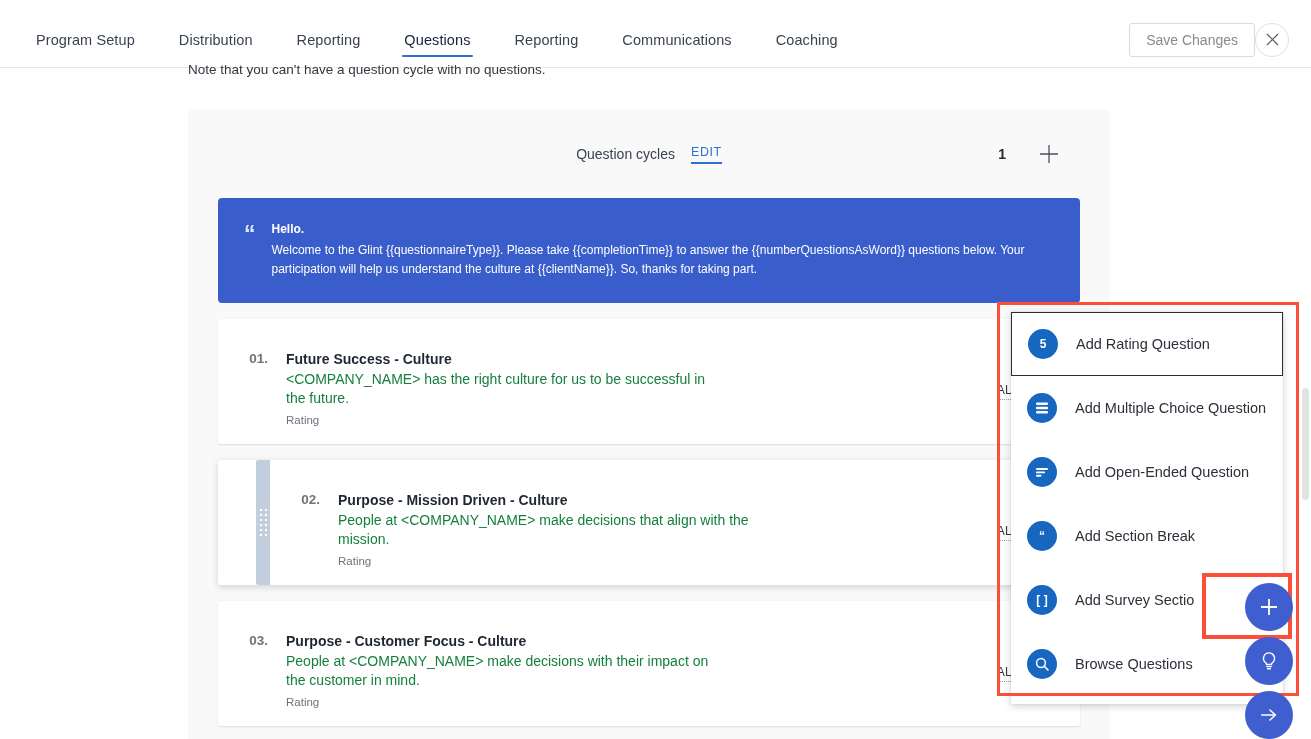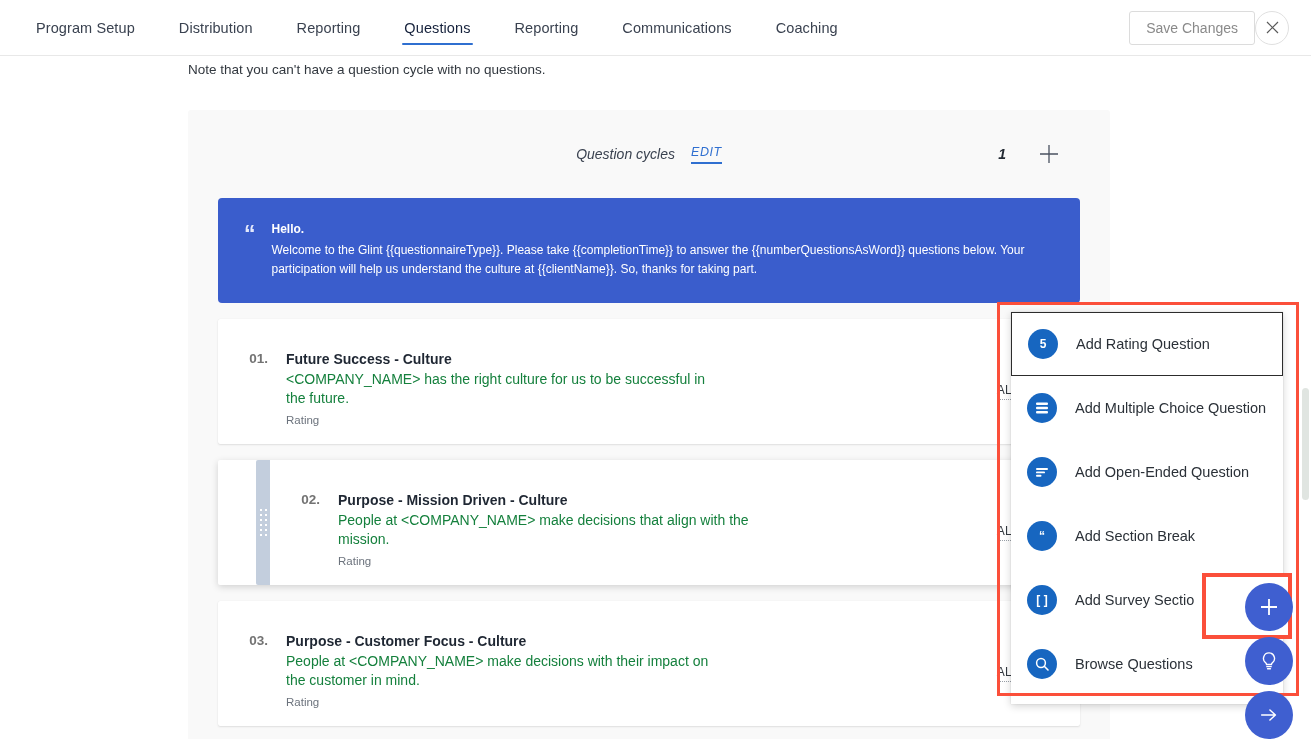--- a/index.html
+++ b/index.html
@@ -7,21 +7,21 @@
   html, body {
     width: 1311px; height: 739px;
     font-family: "Liberation Sans", sans-serif;
     background: #ffffff;
     overflow: hidden;
   }
   #app { position: relative; width: 1311px; height: 739px; background: #fff; }
 
   
   .topbar {
-    position: absolute; top: 0; left: 0; width: 1311px; height: 56px;
+    position: absolute; top: 12px; left: 0; width: 1311px; height: 56px;
     background: #ffffff; border-bottom: 1px solid #e8e8e8;
     display: flex; align-items: center;
   }
   .tabs { display: flex; align-items: center; height: 56px; padding-left: 14px; }
   .tab {
     position: relative; height: 56px; display: flex; align-items: center;
     padding: 0 22px; font-size: 14.5px; color: #3a4250; cursor: pointer;
     letter-spacing: .1px; white-space: nowrap;
   }
   .tab.active { color: #15213b; font-weight: normal; }
@@ -52,21 +52,21 @@
   }
 
   
   .panel {
     position: absolute; top: 110px; left: 188px; width: 922px; height: 640px;
     background: #f9f9f9; border-radius: 3px 3px 0 0;
   }
 
   .cycles-row {
     display: flex; align-items: center; justify-content: center;
-    height: 88px; gap: 0; position: relative; font-style: italic;
+    height: 88px; gap: 0; position: relative;
   }
   .cycles-label { font-size: 14px; color: #3a4250; }
   .cycles-edit {
     font-size: 12.5px; color: #2f6fd0; letter-spacing: .6px; margin-left: 16px;
     cursor: pointer; padding-bottom: 3px; border-bottom: 2px solid #2f6fd0;
   }
   .cycles-count {
     position: absolute; right: 104px; font-size: 14px; font-weight: bold; color: #232a33;
   }
   .cycles-plus {

